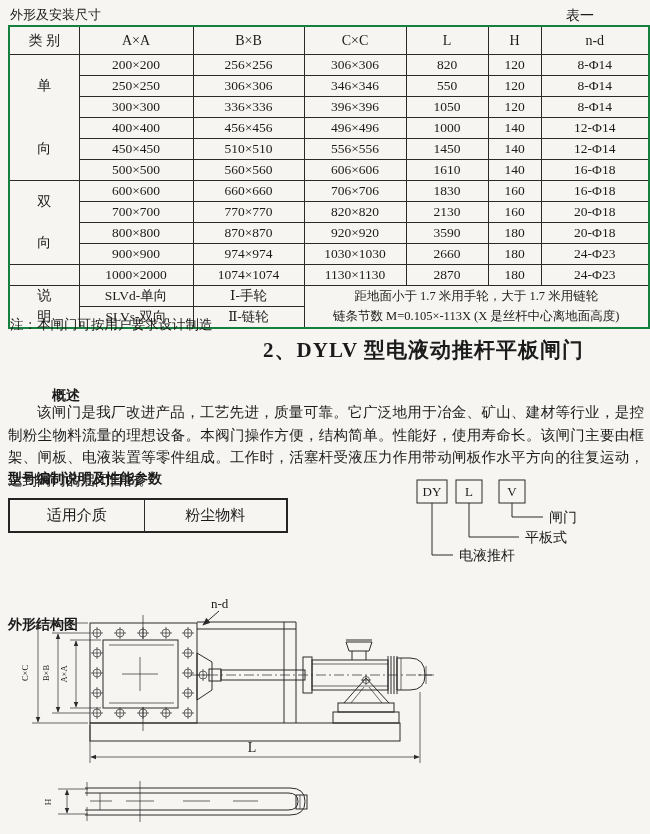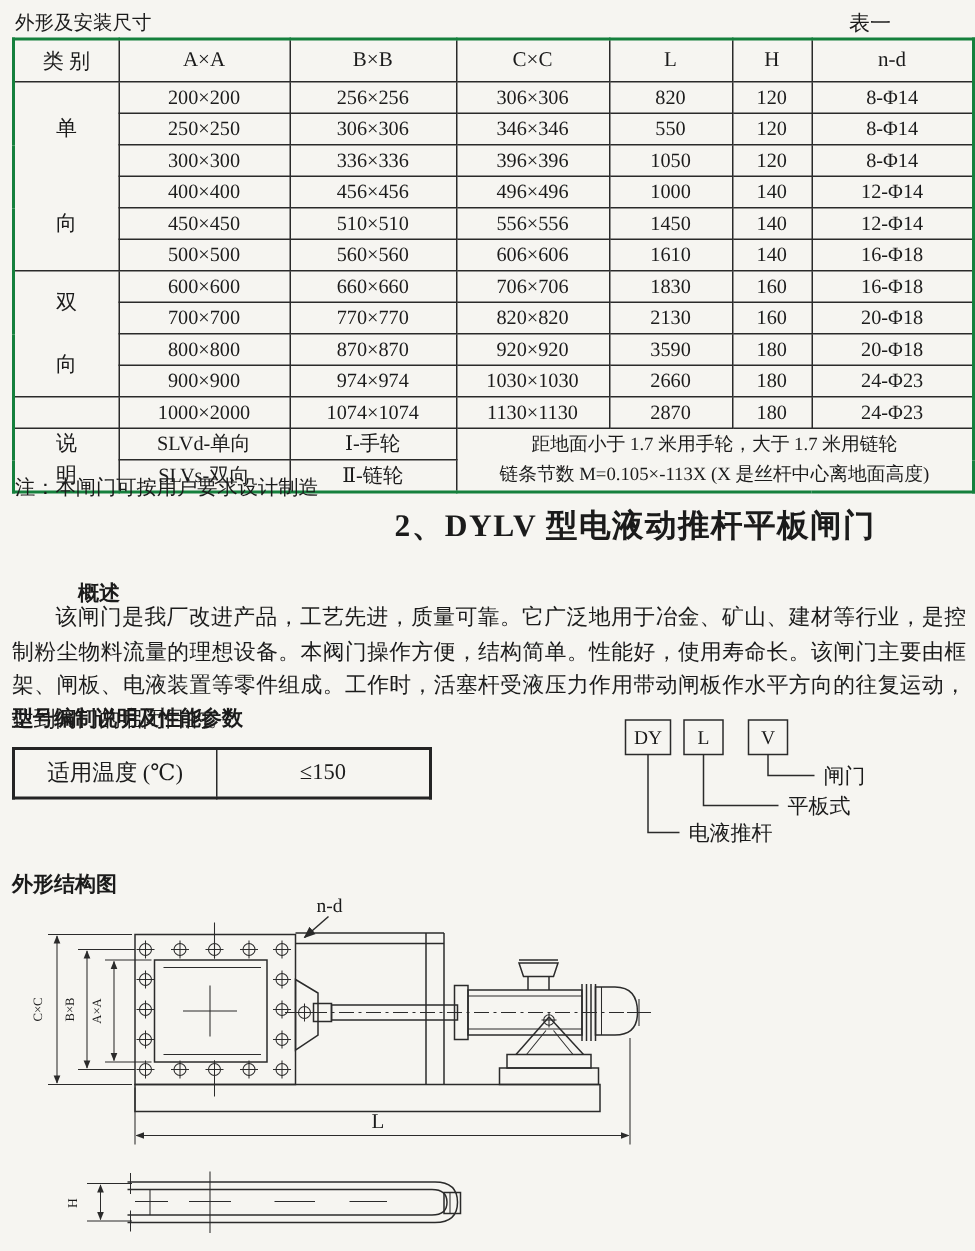--- a/index.html
+++ b/index.html
@@ -29,21 +29,21 @@
   
   .note-line{left:10px;top:316px;font-size:13.5px;}
   
   .doc-title{left:0;top:336px;width:584px;text-align:right;font-weight:bold;
     font-size:21px;letter-spacing:1px;}
   
   .sec-h{font-family:"DejaVu Sans","Liberation Sans",sans-serif;font-weight:bold;
     font-size:14px;}
   .h-overview{left:8px;top:387px;margin-left:44px;}
   .h-model{left:8px;top:470px;}
-  .h-structure{left:8px;top:581px;}
+  .h-structure{left:8px;top:616px;}
   .overview-p{left:8px;top:401px;width:636px;font-size:14.5px;line-height:22.5px;
     text-indent:2em;text-align:justify;}
   
   table.spec{left:8px;top:498px;width:278px;border-collapse:collapse;table-layout:fixed;
     border:2px solid #242424;font-size:15px;}
   table.spec td{border:1px solid #2a2a2a;text-align:center;height:29px;}
   svg text{font-family:"Liberation Serif","DejaVu Serif",serif;fill:#1b1b1b;}
   .ln{stroke:#2b2b2b;stroke-width:1;fill:none;}
   .thin{stroke:#2b2b2b;stroke-width:0.7;fill:none;}
 </style>
@@ -203,23 +203,23 @@
 <div class="abs overview-p">该闸门是我厂改进产品，工艺先进，质量可靠。它广泛地用于冶金、矿山、建材等行业，是控制粉尘物料流量的理想设备。本阀门操作方便，结构简单。性能好，使用寿命长。该闸门主要由框架、闸板、电液装置等零件组成。工作时，活塞杆受液压力作用带动闸板作水平方向的往复运动，达到阀门的启闭目的。</div>
 
 <div class="abs sec-h h-model">型号编制说明及性能参数</div>
 
 <table class="abs spec">
   <colgroup>
       <col style="width:135px">
       <col style="width:143px">
     </colgroup>
   <tbody>
-  <tr>
-    <td>适用温度 (℃)</td>
-    <td>≤150</td>
+      <tr>
+    <td>适用介质</td>
+    <td>粉尘物料</td>
   </tr>
 </tbody>
   </table>
 
 <svg class="abs" style="left:403px;top:476px;" width="245" height="100" viewBox="0 0 245 100">
   <rect x="14" y="4" width="30" height="23" class="ln"></rect>
   <rect x="53" y="4" width="26" height="23" class="ln"></rect>
   <rect x="96" y="4" width="26" height="23" class="ln"></rect>
   <text x="29" y="20" font-size="13" text-anchor="middle">DY</text>
   <text x="66" y="20" font-size="13" text-anchor="middle">L</text>

